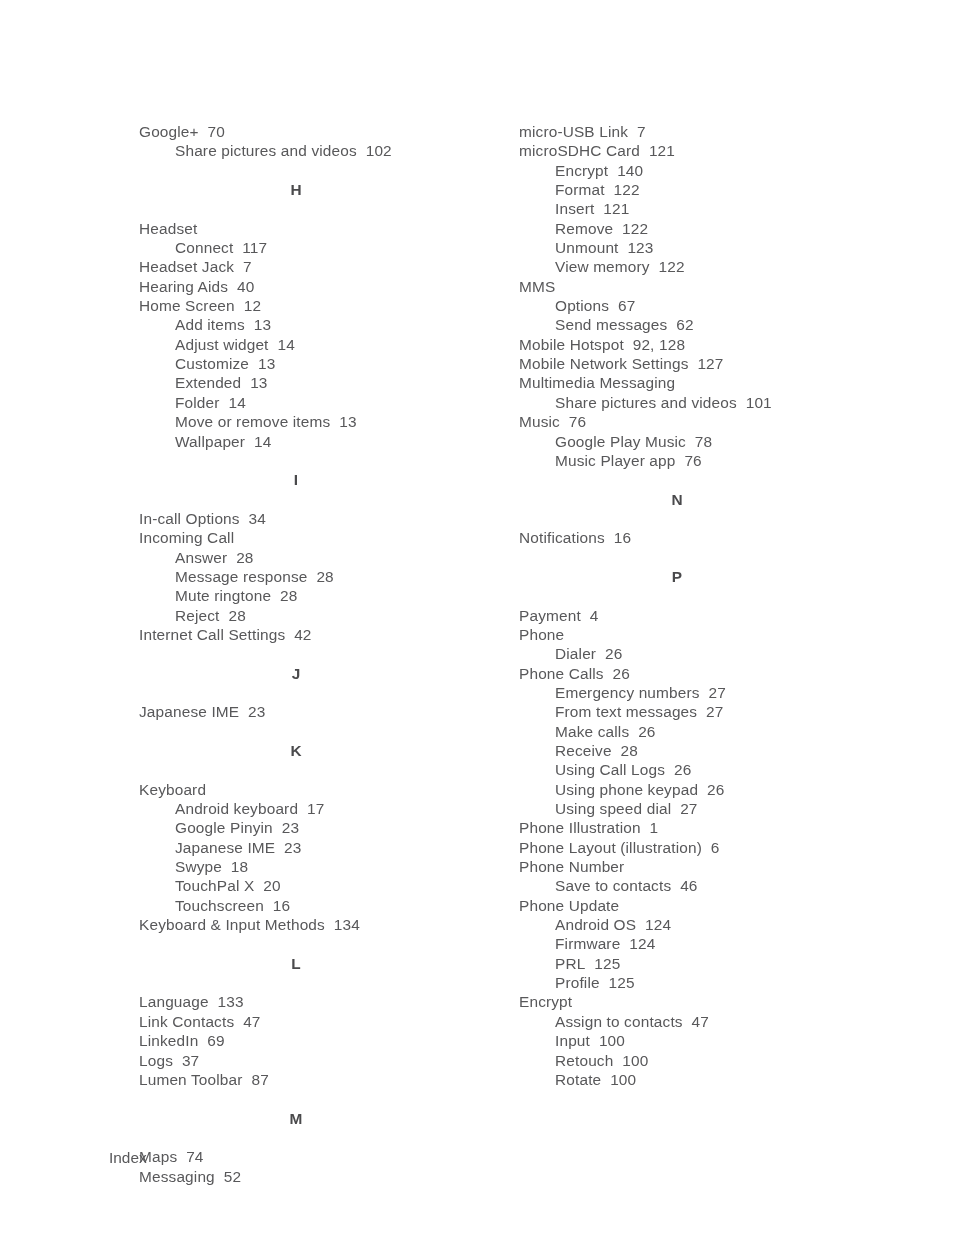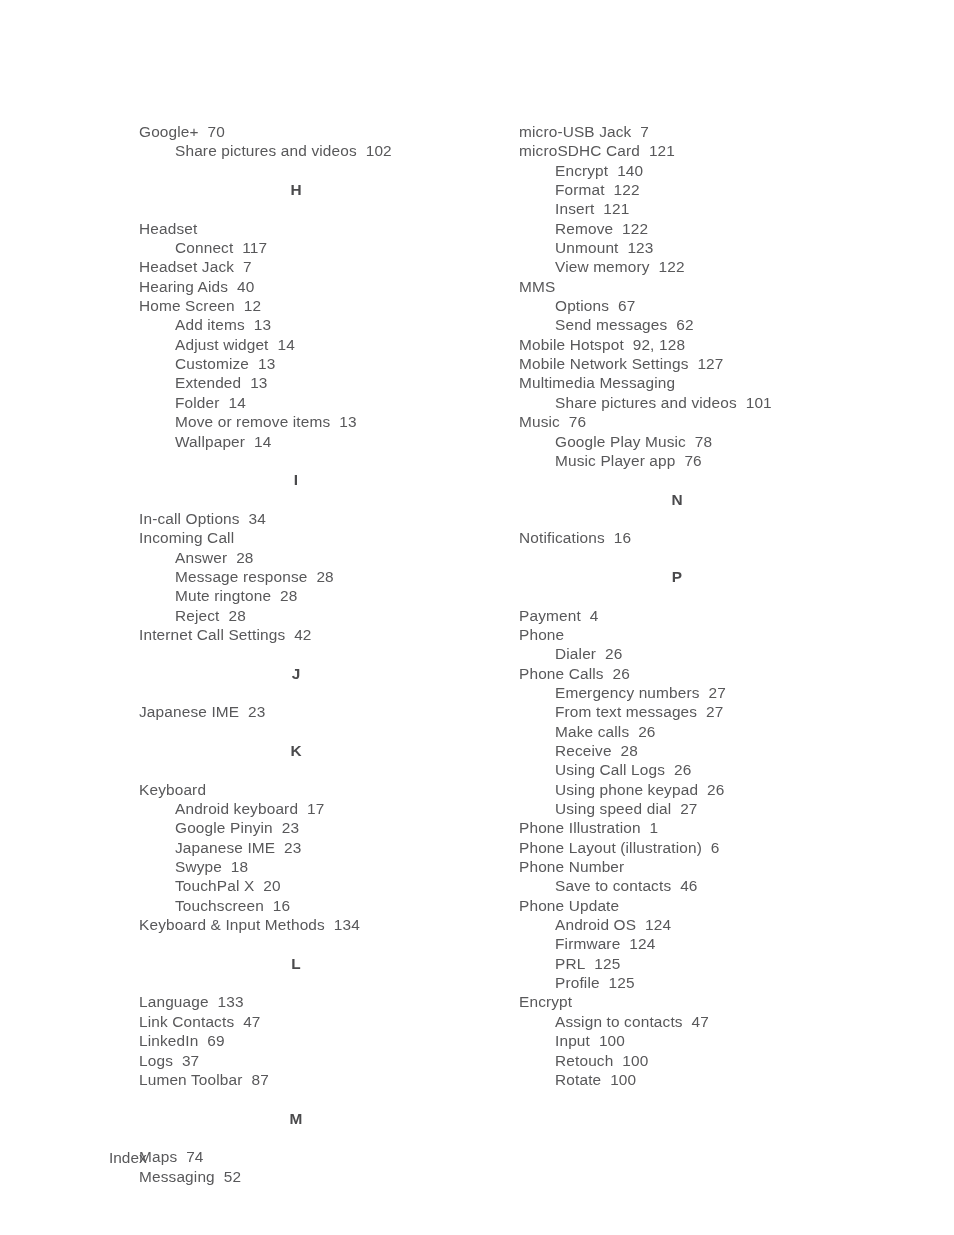--- a/index.html
+++ b/index.html
@@ -147,21 +147,21 @@
         <div class="entry lvl1"><span>LinkedIn</span>&nbsp;&nbsp;<span class="pages">69</span></div>
         <div class="entry lvl1"><span>Logs</span>&nbsp;&nbsp;<span class="pages">37</span></div>
         <div class="entry lvl1"><span>Lumen Toolbar</span>&nbsp;&nbsp;<span class="pages">87</span></div>
         <div class="spacer">&nbsp;</div>
         <div class="letter-heading">M</div>
         <div class="spacer">&nbsp;</div>
         <div class="entry lvl1"><span>Maps</span>&nbsp;&nbsp;<span class="pages">74</span></div>
         <div class="entry lvl1"><span>Messaging</span>&nbsp;&nbsp;<span class="pages">52</span></div>
       </div>
     <div class="column right" id="col-right">
-        <div class="entry lvl1"><span>micro-USB Jack</span>&nbsp;&nbsp;<span class="pages">7</span></div>
+        <div class="entry lvl1"><span>micro-USB Link</span>&nbsp;&nbsp;<span class="pages">7</span></div>
         <div class="entry lvl1"><span>microSDHC Card</span>&nbsp;&nbsp;<span class="pages">121</span></div>
         <div class="entry lvl2"><span>Encrypt</span>&nbsp;&nbsp;<span class="pages">140</span></div>
         <div class="entry lvl2"><span>Format</span>&nbsp;&nbsp;<span class="pages">122</span></div>
         <div class="entry lvl2"><span>Insert</span>&nbsp;&nbsp;<span class="pages">121</span></div>
         <div class="entry lvl2"><span>Remove</span>&nbsp;&nbsp;<span class="pages">122</span></div>
         <div class="entry lvl2"><span>Unmount</span>&nbsp;&nbsp;<span class="pages">123</span></div>
         <div class="entry lvl2"><span>View memory</span>&nbsp;&nbsp;<span class="pages">122</span></div>
         <div class="entry lvl1"><span>MMS</span></div>
         <div class="entry lvl2"><span>Options</span>&nbsp;&nbsp;<span class="pages">67</span></div>
         <div class="entry lvl2"><span>Send messages</span>&nbsp;&nbsp;<span class="pages">62</span></div>

